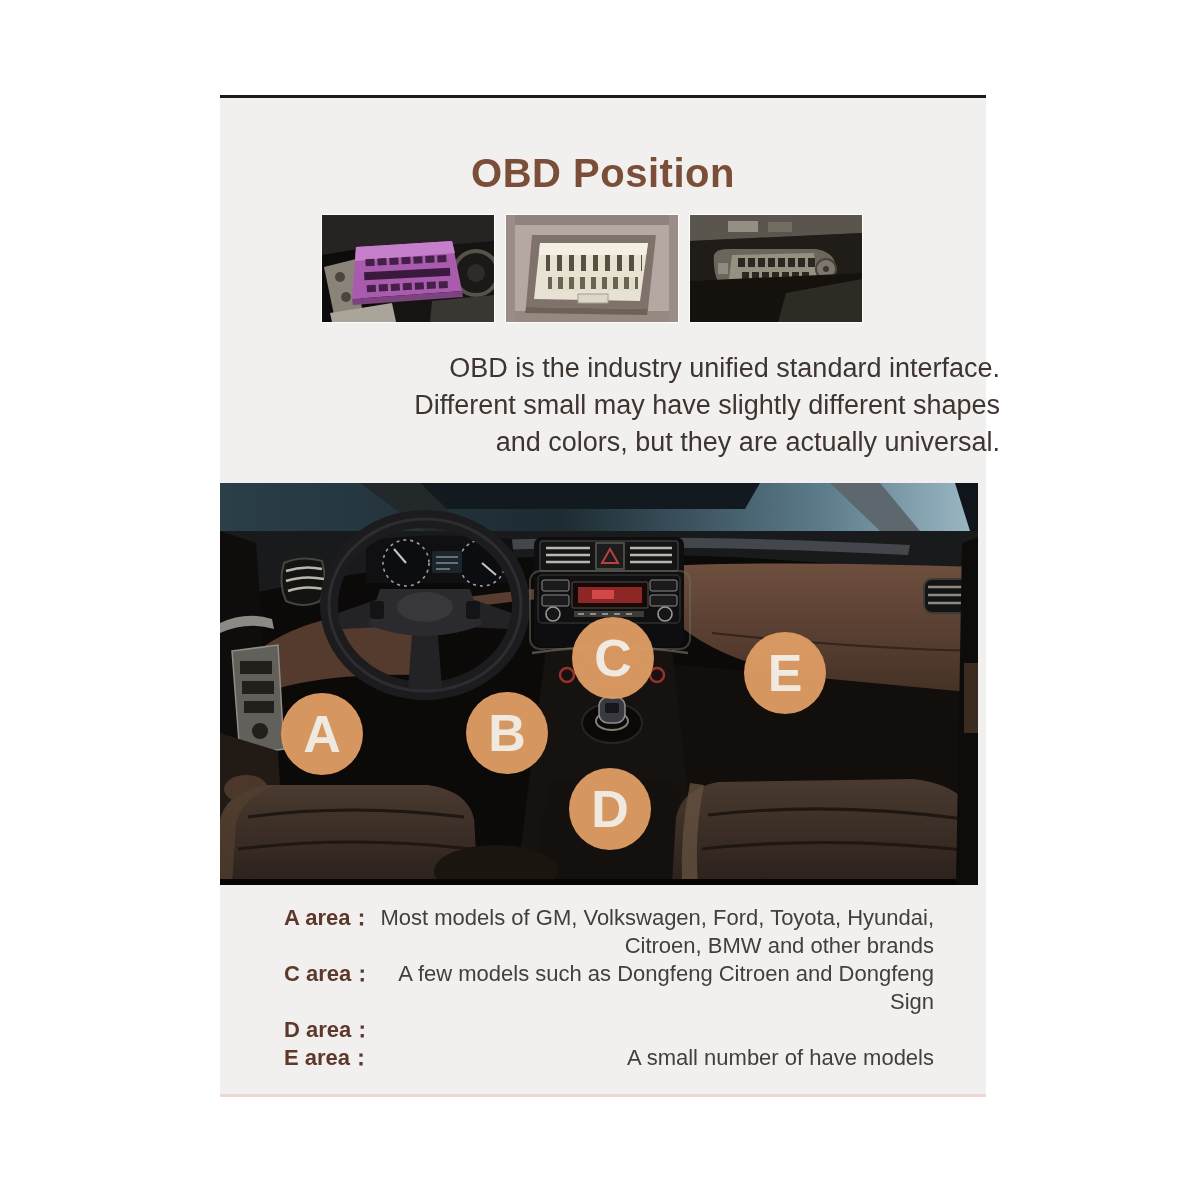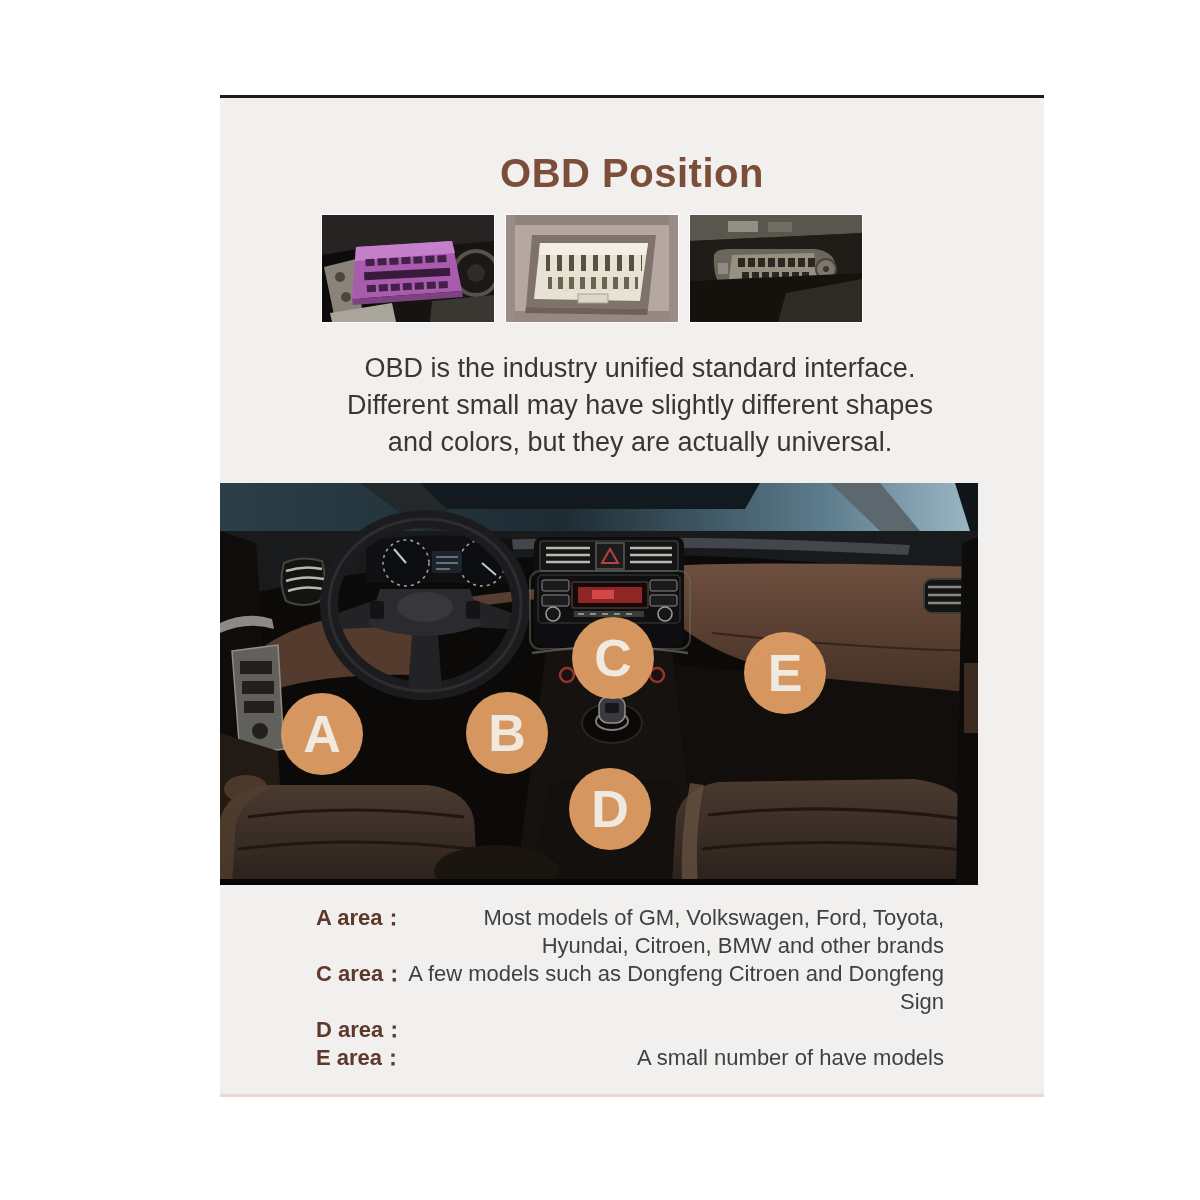--- a/index.html
+++ b/index.html
@@ -1,39 +1,39 @@
 <!DOCTYPE html>
 <html><head>
 <meta charset="utf-8">
 <style>
   html,body{margin:0;padding:0;background:#ffffff;}
   .poster{position:relative;width:1200px;height:1200px;background:#ffffff;overflow:hidden;
           font-family:"Liberation Sans",sans-serif;}
-  .card{position:absolute;left:220px;top:95px;width:824px;height:1002px;background:#f2f0ee;
+  .card{position:absolute;left:220px;top:95px;width:766px;height:1002px;background:#f2f0ee;
         border-top:3px solid #1d1b1a;border-bottom:3px solid #eed6d3;box-sizing:border-box;}
   .title{position:absolute;top:53px;left:0;width:100%;text-align:center;
          font-size:40px;font-weight:bold;color:#7a4e38;letter-spacing:.5px;}
   .connectors{position:absolute;top:117px;left:102px;display:flex;gap:12px;}
   .photo{width:172px;height:107px;outline:1px solid #fdfdfd;background:#111;overflow:hidden;}
   .photo svg{display:block;width:100%;height:100%;}
-  .description{position:absolute;top:252px;left:8px;width:100%;text-align:center;
+  .description{position:absolute;top:252px;left:14px;width:100%;text-align:right;
                font-size:27px;line-height:37px;color:#3e3530;}
   .car{position:absolute;top:385px;left:0;width:758px;height:402px;}
   .car svg{display:block;width:100%;height:100%;}
   .marker{position:absolute;width:82px;height:82px;border-radius:50%;background:#dd9b63;
           color:#f7f1e7;font-weight:bold;font-size:52px;line-height:82px;text-align:center;
           opacity:.97;}
   .m-a{left:61px;top:210px;}
   .m-b{left:246px;top:209px;}
   .m-c{left:352px;top:134px;}
   .m-d{left:349px;top:285px;}
   .m-e{left:524px;top:149px;}
   .legend{position:absolute;top:806px;left:64px;width:660px;}
   .legend-row{display:flex;font-size:22px;line-height:28px;}
-  .legend-label{width:84px;flex:0 0 84px;color:#5d382b;font-weight:bold;white-space:nowrap;margin-left:32px;}
+  .legend-label{width:84px;flex:0 0 84px;color:#5d382b;font-weight:bold;white-space:nowrap;}
   .legend-text{width:566px;color:#404040;text-align:right;}
 </style>
 </head>
 <body>
 
 <div class="poster">
   <div class="card">
 
     <div class="title">OBD Position</div>
 

